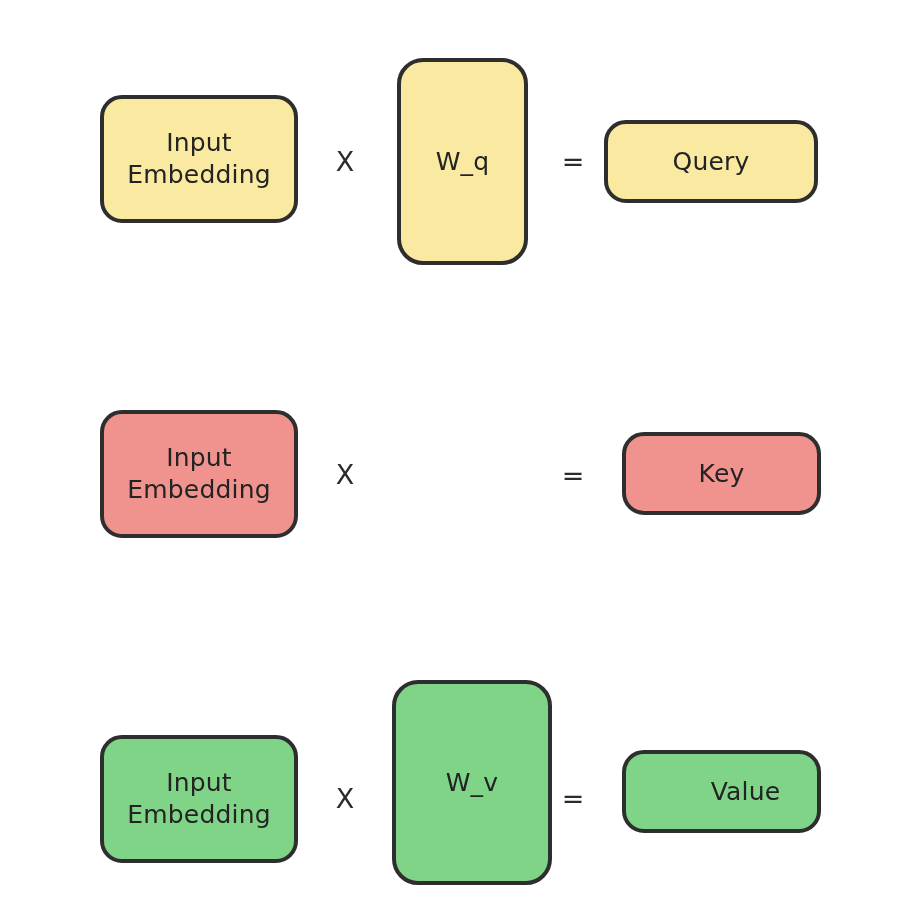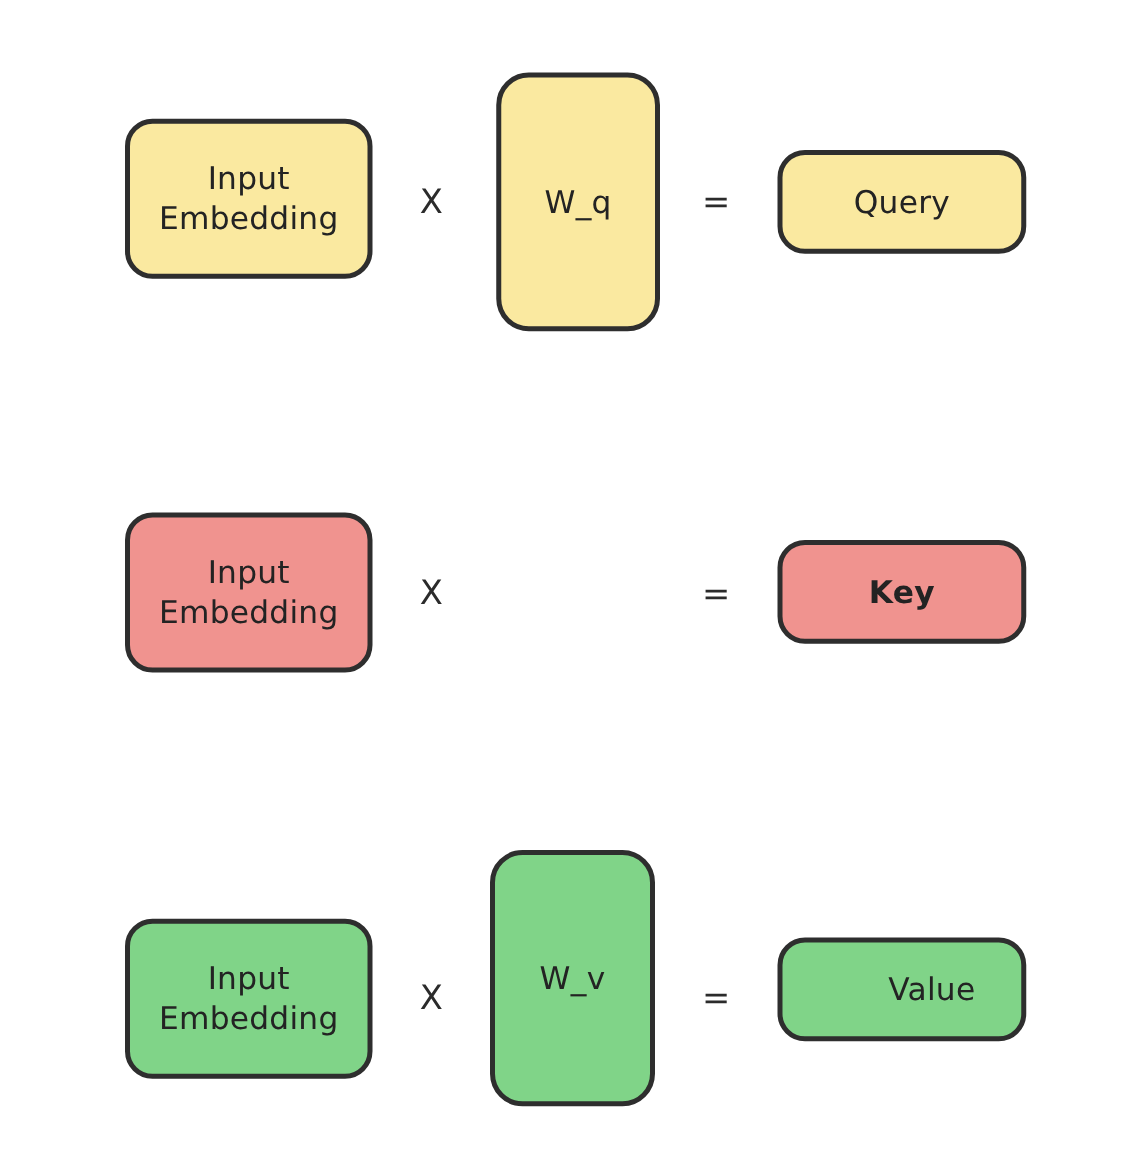--- a/index.html
+++ b/index.html
@@ -41,30 +41,30 @@
     line-height: 1.28;
     font-size: 25px;
     letter-spacing: 0.2px;
     color: #232323;
     white-space: pre-line;
   }
 
   
   .q-embed  { left: 100px; top: 95px;  width: 198px; height: 128px; }
   .q-w      { left: 397px; top: 58px;  width: 131px; height: 207px; border-radius: 26px; }
-  .q-out    { left: 622px; top: 120px; width: 199px; height: 83px;  }
+  .q-out    { left: 604px; top: 120px; width: 214px; height: 83px;  }
 
   
   .k-embed  { left: 100px; top: 100px; width: 198px; height: 128px; }
   .k-w      { left: 392px; top: 58px;  width: 136px; height: 203px; border-radius: 26px; }
-  .k-out    { left: 622px; top: 122px; width: 199px; height: 83px; font-weight: bold;  }
+  .k-out    { left: 622px; top: 122px; width: 199px; height: 83px;  }
 
   
   .v-embed  { left: 100px; top: 113px; width: 198px; height: 128px; }
-  .v-w      { left: 392px; top: 58px;  width: 132px; height: 205px; border-radius: 26px; }
+  .v-w      { left: 392px; top: 58px;  width: 160px; height: 205px; border-radius: 26px; }
   .v-out    { left: 622px; top: 128px; width: 199px; height: 83px;  }
 
   .op {
     position: absolute;
     font-size: 27px;
     color: #2b2b2b;
     text-align: center;
     width: 34px;
     line-height: 1;
   }

